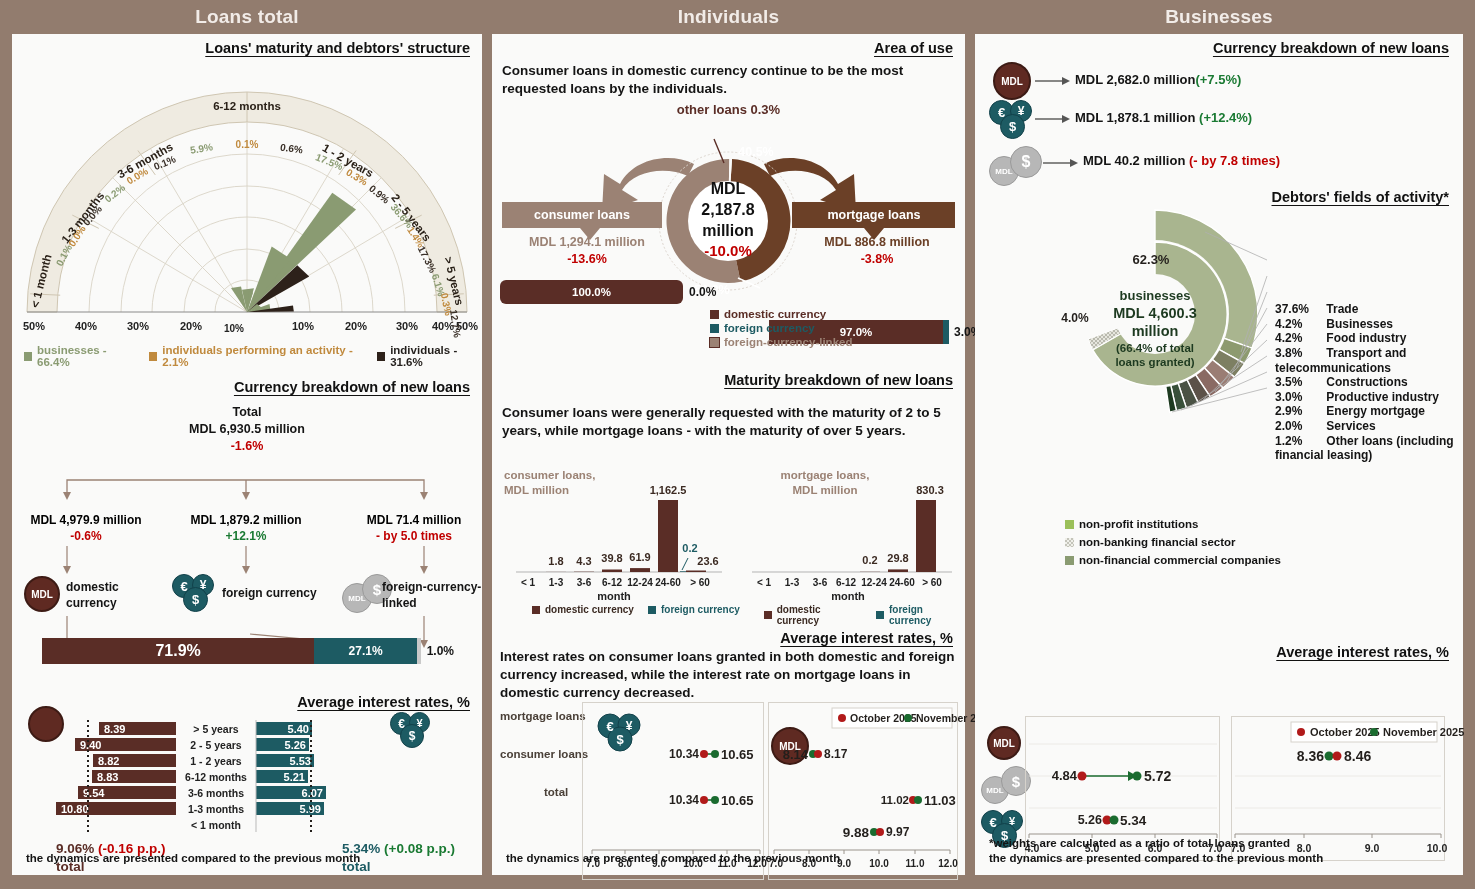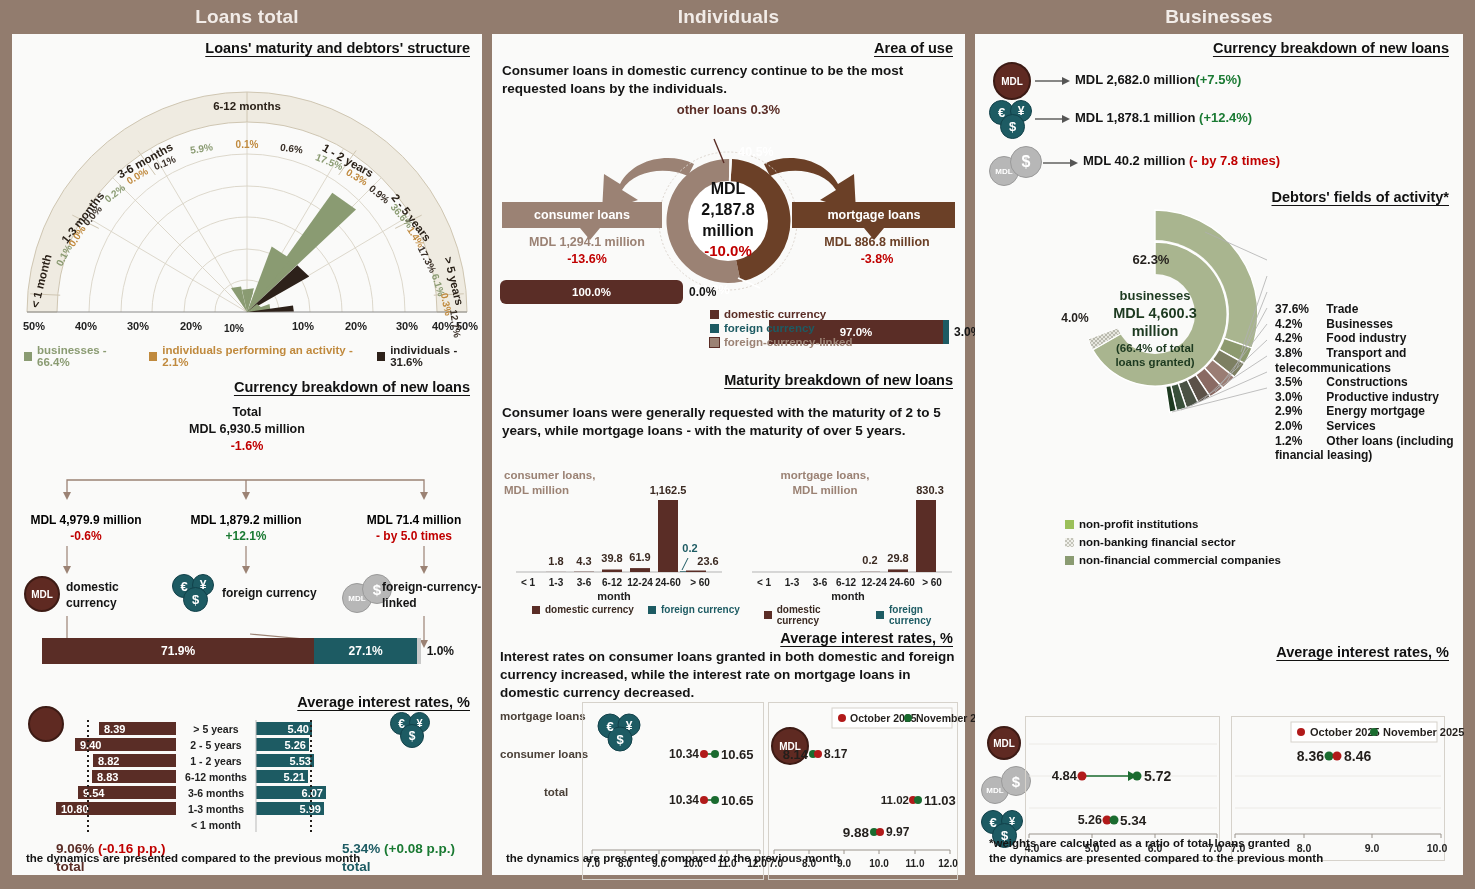--- a/index.html
+++ b/index.html
@@ -265,21 +265,21 @@
         <path d="M 238 18 L 368 30"></path>
       </g>
       <g fill="#9b8274">
         <path d="M 51 24 L 59 24 L 55 32 Z"></path>
         <path d="M 408 24 L 416 24 L 412 32 Z"></path>
         <path d="M 360 24 L 372 31 L 358 34 Z"></path>
       </g>
     </svg>
 
     <div style="position:absolute;left:30px;top:604px;width:412px;height:26px;display:flex;align-items:center;">
-      <div style="width:71.9%;height:26px;background:#5a2d26;color:#fff;font-size:12px;font-weight:bold;display:flex;align-items:center;justify-content:center;">
+      <div style="width:71.9%;height:26px;background:#5a2d26;color:#fff;font-size:16px;font-weight:bold;display:flex;align-items:center;justify-content:center;">
         <span>71.9%</span>
       </div>
       <div style="width:27.1%;height:26px;background:#1d5b63;color:#fff;font-size:12px;font-weight:bold;display:flex;align-items:center;justify-content:center;">
         <span>27.1%</span>
       </div>
       <div style="width:1%;height:26px;background:#c9c9c9;"></div>
       <span style="margin-left:6px;font-size:12px;font-weight:bold;color:#141414;white-space:nowrap;">1.0%</span>
     </div>
 
     <div class="sect-title" style="right:12px;top:660px;">Average interest rates, % </div>

